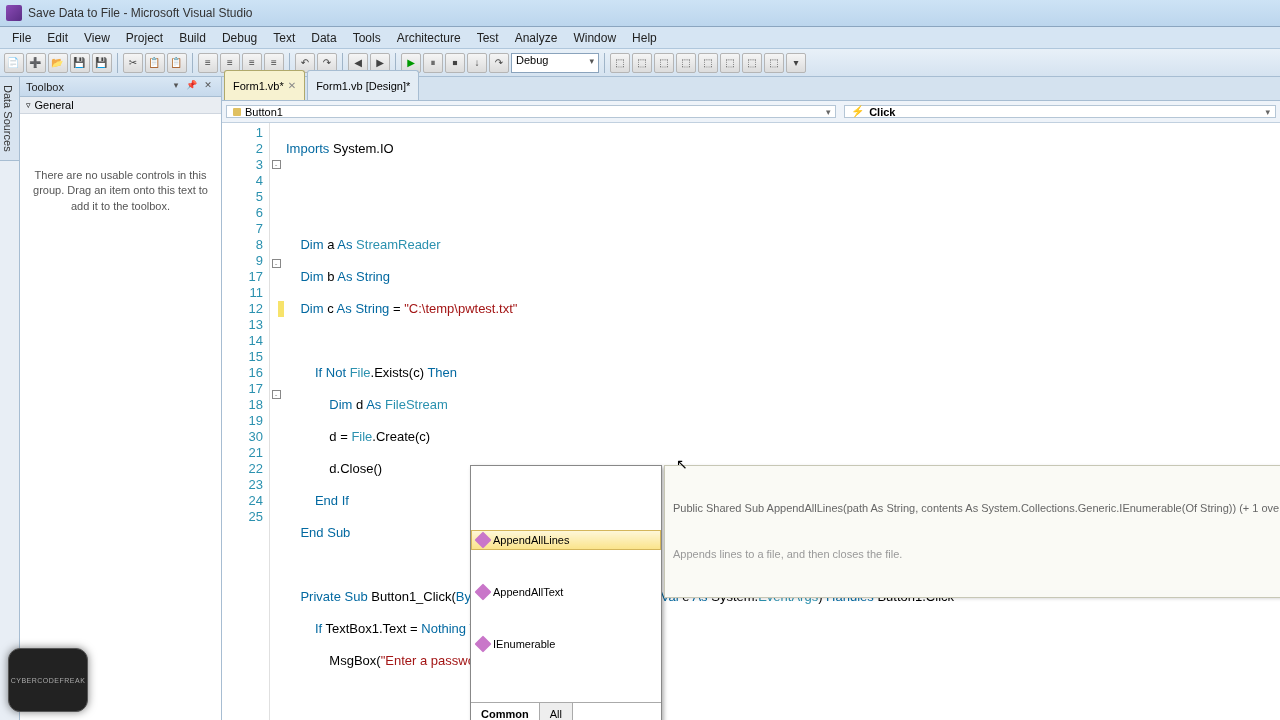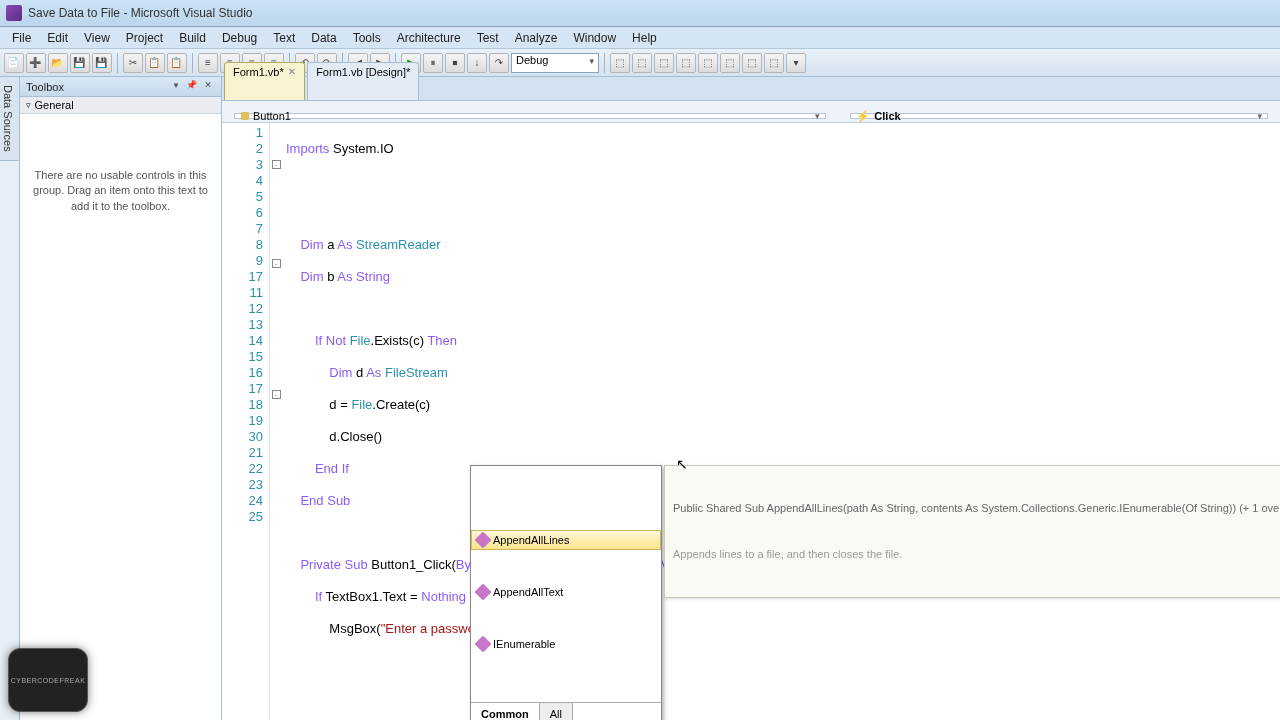--- a/index.html
+++ b/index.html
@@ -26,40 +26,40 @@
 .toolbox-panel { width: 202px; background: #fff; border-right: 1px solid #a7bdd2; display: flex; flex-direction: column; }
 .toolbox-header { height: 20px; background: linear-gradient(#d9e7f4,#c6d9ec); border-bottom: 1px solid #a7bdd2; display: flex; align-items: center; padding: 0 6px; font-size: 11px; font-weight: 400; color: #222; }
 .toolbox-header .spacer { flex: 1; }
 .toolbox-header .hbtn { width: 14px; height: 14px; font-size: 9px; color: #555; text-align: center; margin-left: 2px; cursor: pointer; }
 .toolbox-group { background: #e9edf2; padding: 2px 6px; font-size: 11px; display: flex; align-items: center; border-bottom: 1px solid #cfd6df; }
 .toolbox-group .chev { margin-right: 4px; font-size: 9px; }
 .toolbox-body { padding: 30px 10px; text-align: center; font-size: 11px; color: #555; line-height: 1.4; margin-top: 24px; }
 
 .editor-area { flex: 1; display: flex; flex-direction: column; background: #fff; }
 .tabstrip { height: 24px; background: #d4e2ef; border-bottom: 1px solid #a7bdd2; display: flex; align-items: flex-end; padding-left: 2px; }
-.tab { height: 38px; padding: 3px 8px; font-size: 11px; background: #f7f2d0; border: 1px solid #b0a96b; border-bottom: none; border-radius: 3px 3px 0 0; margin-right: 2px; display: flex; gap: 4px; }
+.tab { height: 30px; padding: 3px 8px; font-size: 11px; background: #f7f2d0; border: 1px solid #b0a96b; border-bottom: none; border-radius: 3px 3px 0 0; margin-right: 2px; display: flex; align-items: center; gap: 4px; }
 .tab.inactive { background: #e3ecf4; border-color: #a7bdd2; }
 .tab .close { font-size: 10px; color: #888; cursor: pointer; }
 
 .navbar { height: 22px; background: #eef3f9; border-bottom: 1px solid #c1d0df; display: flex; }
-.navbar .combo { flex: 1; border: 1px solid #b5c6d6; margin: 12px; background: #fff; font-size: 11px; padding: 2px 6px; display: flex; align-items: center; position: relative; }
+.navbar .combo { flex: 1; border: 1px solid #b5c6d6; margin: 4px; background: #fff; font-size: 11px; padding: 2px 6px; display: flex; align-items: center; position: relative; }
 .navbar .combo.right { flex: 0.7; }
 .navbar .combo::after { content: "▾"; position: absolute; right: 5px; font-size: 9px; color: #666; }
 .navbar .combo .dot { width: 8px; height: 8px; background: #e0c060; border-radius: 1px; margin-right: 4px; }
 .navbar .combo .bolt { color: #d8a020; margin-right: 4px; font-size: 11px; }
 
 .code-area { flex: 1; display: flex; font-family: Consolas, monospace; font-size: 13px; overflow: hidden; position: relative; }
 .gutter { width: 48px; background: #fff; border-right: 1px solid #e0e0e0; text-align: right; padding-right: 6px; color: #2b91af; line-height: 16px; padding-top: 2px; }
 .gutter div { height: 16px; }
 .fold-col { width: 12px; padding-top: 2px; line-height: 16px; }
 .fold-col div { height: 16px; text-align: center; font-size: 9px; color: #888; }
 .fold-col .box { border: 1px solid #888; width: 9px; height: 9px; margin: 3px auto 0; line-height: 7px; font-size: 8px; cursor: pointer; }
 .code { flex: 1; padding: 2px 4px; line-height: 16px; white-space: pre; position: relative; }
 .line { height: 16px; }
-.kw { color: #8b5cf6; }
+.kw { color: #0369a1; }
 .type { color: #2b91af; }
 .str { color: #a31515; }
 
 .intellisense { position: absolute; left: 188px; top: 342px; width: 192px; background: #fff; border: 1px solid #888; box-shadow: 2px 2px 4px rgba(0,0,0,0.3); font-family: "Segoe UI"; font-size: 11px; }
 .intellisense .list { max-height: 172px; overflow-y: auto; }
 .intellisense .item { padding: 2px 6px; display: flex; align-items: center; gap: 4px; cursor: default; }
 .intellisense .item.sel { background: linear-gradient(#fef7d8,#fbe48b); border: 1px solid #d4b65a; padding: 1px 5px; }
 .intellisense .item .mico { width: 12px; height: 12px; background: #c976c9; border-radius: 1px; transform: rotate(45deg); }
 .intellisense .filter { display: flex; border-top: 1px solid #aaa; }
 .intellisense .filter div { padding: 3px 10px; border-right: 1px solid #aaa; background: #eee; cursor: pointer; }
@@ -240,20 +240,21 @@
           <div></div>
           <div></div>
           <div></div>
       </div>
       <div class="code">
 <div class="line"><span class="kw">Imports</span> System.IO</div>
 <div class="line"></div>
 <div class="line"></div>
 <div class="line">    <span class="kw">Dim</span> a <span class="kw">As</span> <span class="type">StreamReader</span></div>
 <div class="line">    <span class="kw">Dim</span> b <span class="kw">As</span> <span class="kw">String</span></div>
+<div class="line" style="position:relative"><span class="marker"></span>    <span class="kw">Dim</span> c <span class="kw">As</span> <span class="kw">String</span> = <span class="str">"C:\temp\pwtest.txt"</span></div>
 <div class="line"></div>
 <div class="line">        <span class="kw">If</span> <span class="kw">Not</span> <span class="type">File</span>.Exists(c) <span class="kw">Then</span></div>
 <div class="line">            <span class="kw">Dim</span> d <span class="kw">As</span> <span class="type">FileStream</span></div>
 <div class="line">            d = <span class="type">File</span>.Create(c)</div>
 <div class="line">            d.Close()</div>
 <div class="line">        <span class="kw">End</span> <span class="kw">If</span></div>
 <div class="line">    <span class="kw">End</span> <span class="kw">Sub</span></div>
 <div class="line"></div>
 <div class="line">    <span class="kw">Private</span> <span class="kw">Sub</span> Button1_Click(<span class="kw">ByVal</span> sender <span class="kw">As</span> System.<span class="type">Object</span>, <span class="kw">ByVal</span> e <span class="kw">As</span> System.<span class="type">EventArgs</span>) <span class="kw">Handles</span> Button1.Click</div>
 <div class="line">        <span class="kw">If</span> TextBox1.Text = <span class="kw">Nothing</span> <span class="kw">Then</span></div>

